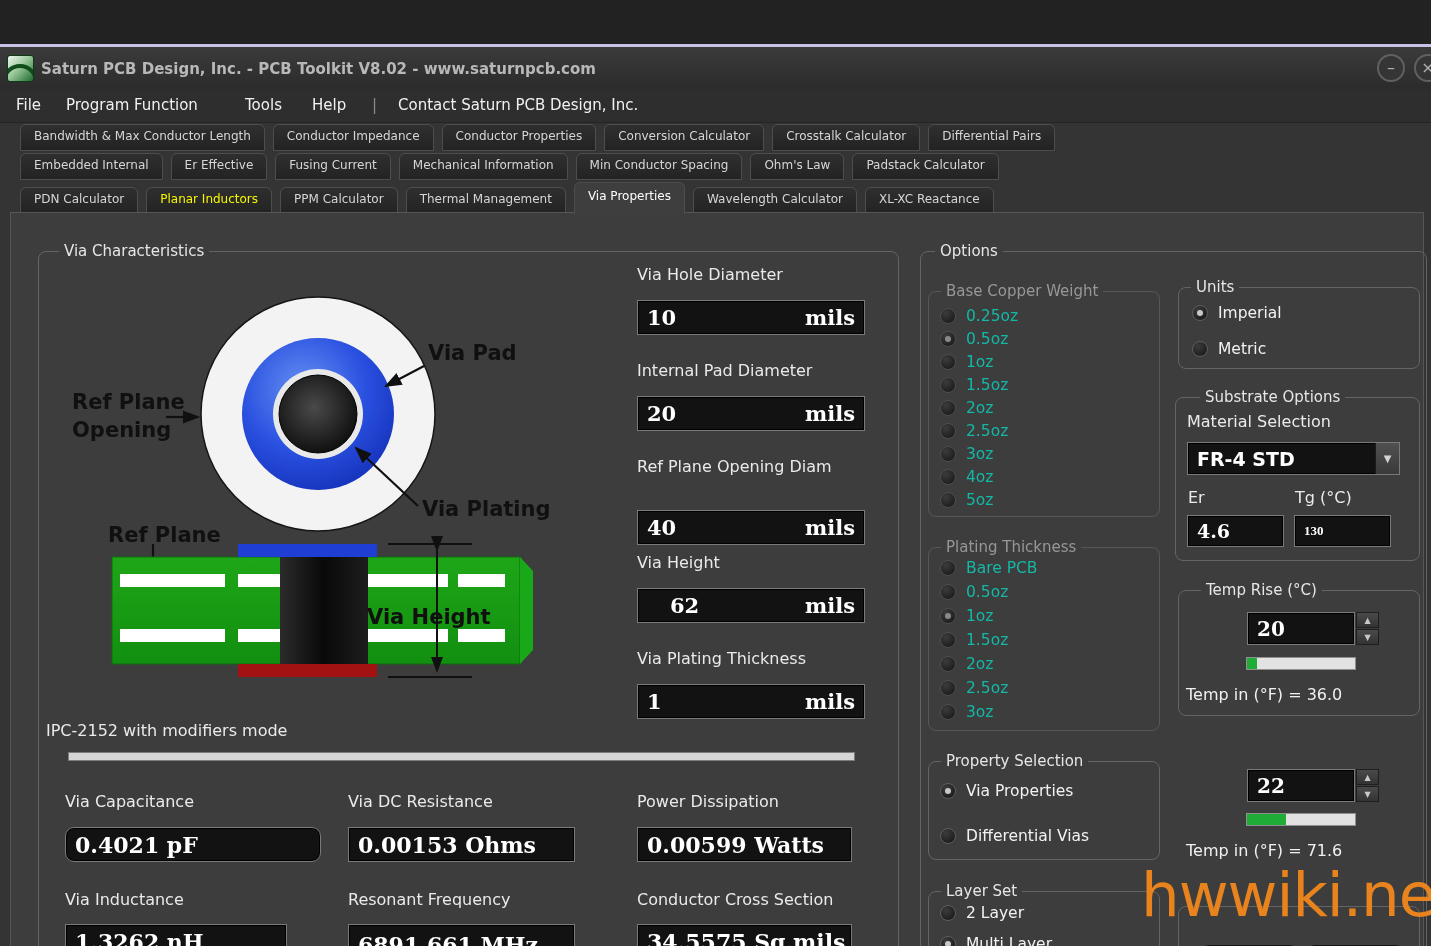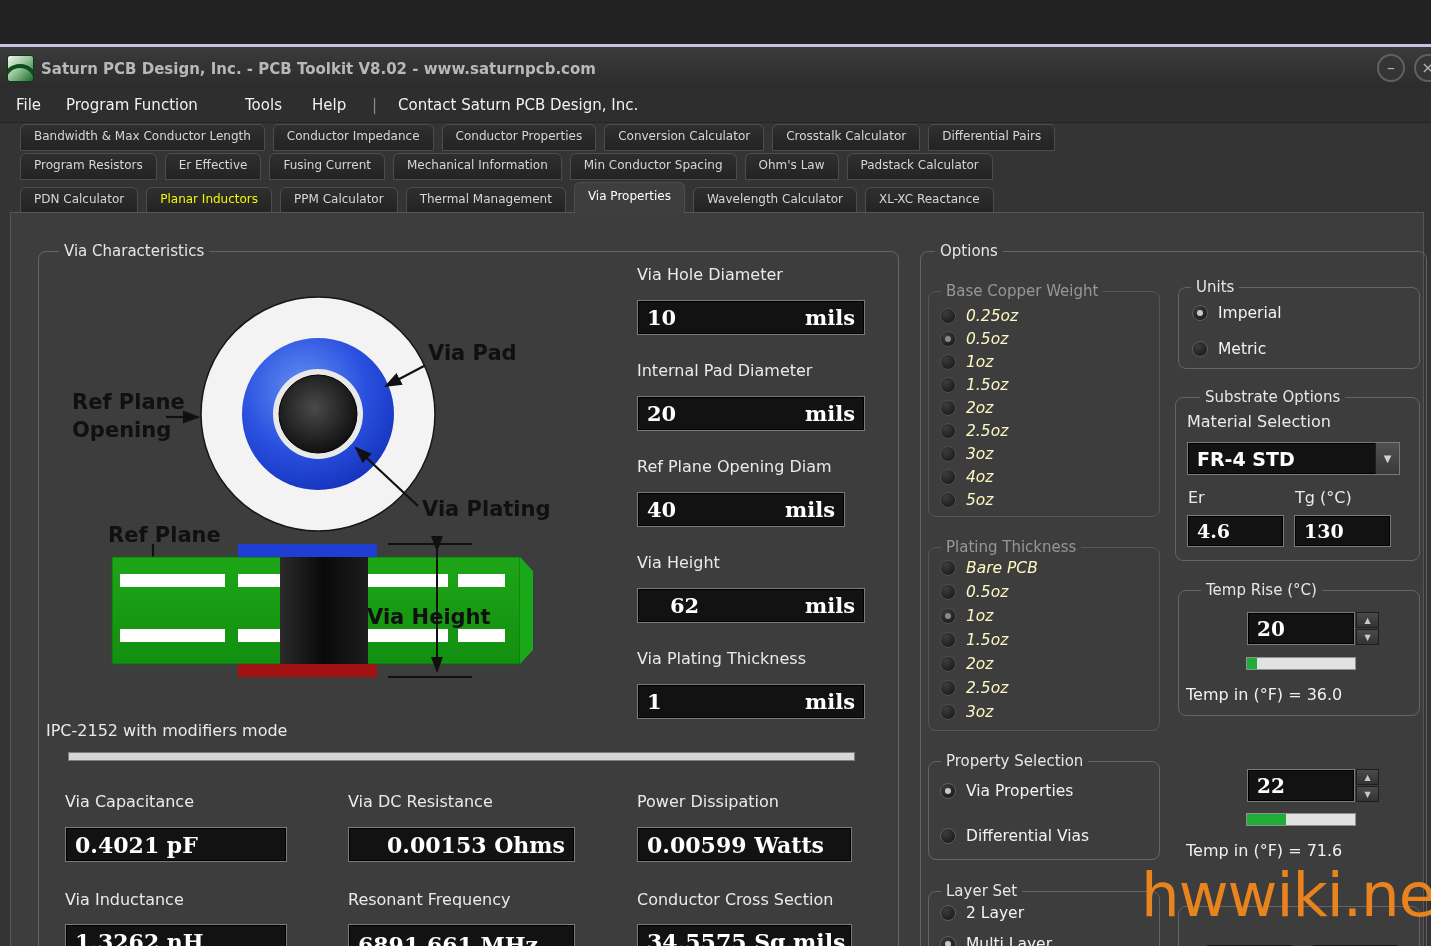--- a/index.html
+++ b/index.html
@@ -49,21 +49,21 @@
   .vbox.rbox .v{font-size:22px;}
   .vbox .v.sansv{font-family:"DejaVu Sans",sans-serif;font-weight:bold;font-size:19px;}
   .ddbtn{position:absolute;right:0;top:0;bottom:0;width:23px;background:linear-gradient(#505050,#3a3a3a);
          border-left:1px solid #1c1c1c;color:#d2d2d2;font-size:10px;display:flex;align-items:center;justify-content:center;}
   .spinbtns{position:absolute;width:23px;height:33px;display:flex;flex-direction:column;gap:1px;}
   .spinbtns div{flex:1;background:linear-gradient(#4a4a4a,#333);border:1px solid #1e1e1e;color:#c9c9c9;
                 font-size:8px;display:flex;align-items:center;justify-content:center;}
 
   
   .ritem{position:absolute;display:flex;align-items:center;gap:10px;white-space:nowrap;font-size:15.5px;color:#f2f2f2;}
-  .ritem.dim{color:#fef9c3;font-style:italic;}
+  .ritem.dim{color:#14b8a6;}
   .rc{width:16px;height:16px;border-radius:50%;flex:0 0 16px;box-sizing:border-box;position:relative;
       background:radial-gradient(circle at 35% 30%,#3c3c3c,#141414);border:1px solid #5d5d5d;}
   .ritem.dim .rc{border-color:#4d4d4d;}
   .rc.on::after{content:"";position:absolute;left:4px;top:4px;width:6px;height:6px;border-radius:50%;background:#c9c9c9;}
   .ritem.dim .rc.on::after{background:#898989;}
 
   
   .ptrack{position:absolute;height:13px;background:#e2e2e2;border:1px solid #909090;box-sizing:border-box;}
   .pfill{height:100%;background:#1fad37;}
   .strack{position:absolute;height:9px;background:#d6d6d6;border:1px solid #7d7d7d;box-sizing:border-box;}
@@ -96,21 +96,21 @@
 
   <div class="tabrow" style="top:80px;">
     <div class="tab">Bandwidth &amp; Max Conductor Length</div>
     <div class="tab">Conductor Impedance</div>
     <div class="tab">Conductor Properties</div>
     <div class="tab">Conversion Calculator</div>
     <div class="tab">Crosstalk Calculator</div>
     <div class="tab">Differential Pairs</div>
   </div>
   <div class="tabrow" style="top:109px;">
-    <div class="tab">Program Resistors</div>
+    <div class="tab">Embedded Internal</div>
     <div class="tab">Er Effective</div>
     <div class="tab">Fusing Current</div>
     <div class="tab">Mechanical Information</div>
     <div class="tab">Min Conductor Spacing</div>
     <div class="tab">Ohm's Law</div>
     <div class="tab">Padstack Calculator</div>
   </div>
   <div class="tabrow" style="top:138px;align-items:flex-end;">
     <div class="tab">PDN Calculator</div>
     <div class="tab yellow">Planar Inductors</div>
@@ -199,21 +199,21 @@
     <span class="u">mils</span>
   </div>
 
   <div class="f-label" style="left:637px;top:317px;">Internal Pad Diameter</div>
   <div class="vbox" style="left:637px;top:352px;width:228px;">
     <span class="v">20</span>
     <span class="u">mils</span>
   </div>
 
   <div class="f-label" style="left:637px;top:413px;">Ref Plane Opening Diam</div>
-  <div class="vbox" style="left:637px;top:448px;width:208px;">
+  <div class="vbox" style="left:637px;top:466px;width:228px;">
     <span class="v">40</span>
     <span class="u">mils</span>
   </div>
 
   <div class="f-label" style="left:637px;top:509px;">Via Height</div>
   <div class="vbox" style="left:637px;top:544px;width:228px;padding-left:32px;">
     <span class="v">62</span>
     <span class="u">mils</span>
   </div>
 
@@ -222,24 +222,24 @@
     <span class="v">1</span>
     <span class="u">mils</span>
   </div>
 
   <div class="f-label" style="left:46px;top:677px;">IPC-2152 with modifiers mode</div>
   <div class="strack" style="left:68px;top:708px;width:787px;"></div>
 
   <div class="f-label" style="left:65px;top:748px;">Via Capacitance</div>
   <div class="f-label" style="left:348px;top:748px;">Via DC Resistance</div>
   <div class="f-label" style="left:637px;top:748px;">Power Dissipation</div>
-  <div class="vbox rbox" style="left:65px;top:783px;width:222px;">
+  <div class="vbox rbox" style="left:65px;top:783px;width:256px;border-radius:9px;">
     <span class="v">0.4021 pF</span>
     </div>
-  <div class="vbox rbox" style="left:348px;top:783px;width:227px;justify-content:flex-end;">
+  <div class="vbox rbox" style="left:348px;top:783px;width:227px;">
     <span class="v">0.00153 Ohms</span>
     </div>
   <div class="vbox rbox" style="left:637px;top:783px;width:215px;">
     <span class="v">0.00599 Watts</span>
     </div>
 
   <div class="f-label" style="left:65px;top:846px;">Via Inductance</div>
   <div class="f-label" style="left:348px;top:846px;">Resonant Frequency</div>
   <div class="f-label" style="left:637px;top:846px;">Conductor Cross Section</div>
   <div class="vbox rbox" style="left:65px;top:880px;width:222px;">
@@ -379,21 +379,21 @@
   <div class="vbox" style="left:1187px;top:398px;width:213px;height:33px;">
     <span class="v sansv">FR-4 STD</span>
     <span class="ddbtn">▼</span>
   </div>
   <div class="f-label" style="left:1188px;top:444px;">Er</div>
   <div class="f-label" style="left:1295px;top:444px;">Tg (°C)</div>
   <div class="vbox" style="left:1187px;top:471px;width:97px;height:32px;">
     <span class="v" style="font-size:19px;">4.6</span>
     </div>
   <div class="vbox" style="left:1294px;top:471px;width:97px;height:32px;">
-    <span class="v" style="font-size:19px;">130</span>
+    <span class="v" style="font-size:13px;font-family:Liberation Serif, serif;">130</span>
     </div>
 
   <div class="group" style="left:1178px;top:546px;width:240px;height:124px;">
     <div class="gtitle" style="left:22px;">Temp Rise (°C)</div>
   </div>
   <div class="vbox" style="left:1247px;top:568px;width:108px;height:33px;">
     <span class="v" style="font-size:20px;">20</span>
     </div>
   <div class="spinbtns" style="left:1356px;top:568px;">
     <div>▲</div>

